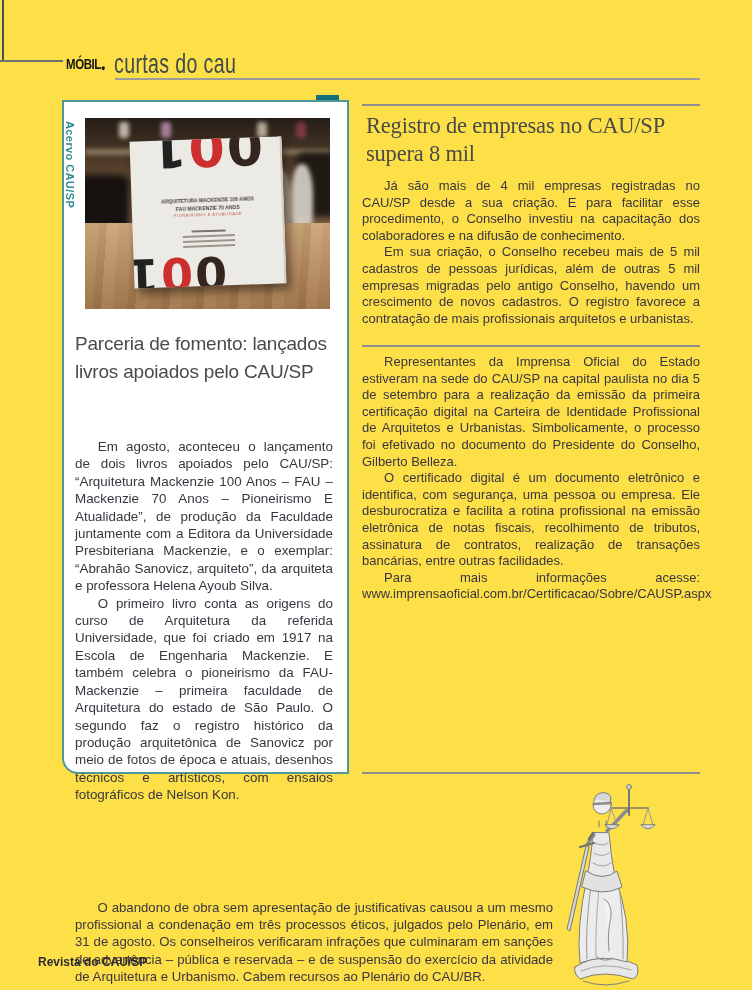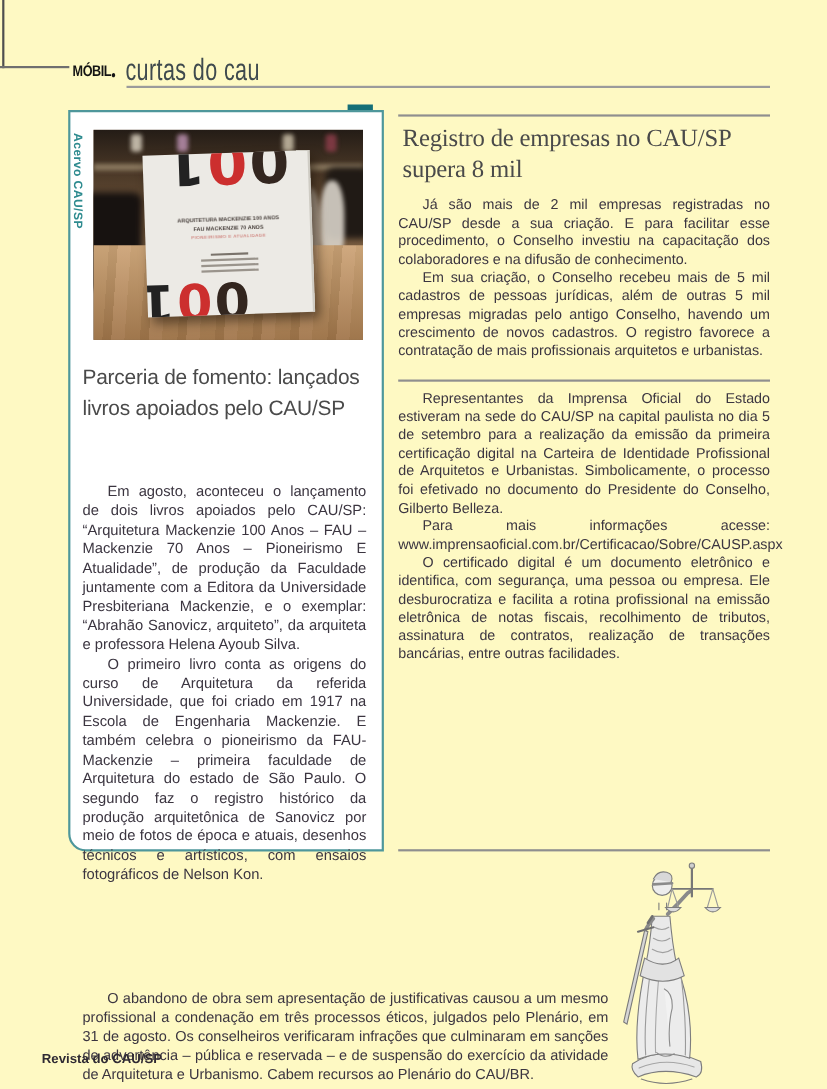--- a/index.html
+++ b/index.html
@@ -1,16 +1,16 @@
 <!DOCTYPE html>
 <html lang="pt"><head>
 <meta charset="utf-8">
 <style>
   html,body{margin:0;padding:0;background:#fff;}
-  .page{position:relative;width:752px;height:990px;background:#fef9c3;overflow:hidden;
+  .page{position:relative;width:752px;height:990px;background:#fde047;overflow:hidden;
         font-family:"Liberation Sans",sans-serif;color:#3b3540;}
 
   
   .edge-vline{position:absolute;left:2px;top:0;width:2px;height:62px;background:#4f4f4f;}
   .edge-hline{position:absolute;left:0;top:60px;width:63px;height:2px;background:#6f6f6f;}
   .brand{position:absolute;left:66px;top:56px;font-size:14px;font-weight:bold;color:#141414;
          transform:scaleX(.82);transform-origin:left center;letter-spacing:-.5px;white-space:nowrap;}
   .brand .dot{font-size:9px;vertical-align:-2px;}
   .section-title{position:absolute;left:114px;top:48px;font-size:28px;font-weight:normal;
          color:#3f4a4e;transform:scaleX(.70);transform-origin:left top;white-space:nowrap;letter-spacing:.5px;}
@@ -135,28 +135,28 @@
   <h1 class="left-title">Parceria de fomento: lançados livros apoiados pelo CAU/SP</h1>
   <div class="left-body">
     <p class="body-par">Em agosto, aconteceu o lançamento de dois livros apoiados pelo CAU/SP: “Arquitetura Mackenzie 100 Anos – FAU – Mackenzie 70 Anos – Pioneirismo E Atualidade”, de produção da Faculdade juntamente com a Editora da Universidade Presbiteriana Mackenzie, e o exemplar: “Abrahão Sanovicz, arquiteto”, da arquiteta e professora Helena Ayoub Silva.</p>
     <p class="body-par">O primeiro livro conta as origens do curso de Arquitetura da referida Universidade, que foi criado em 1917 na Escola de Engenharia Mackenzie. E também celebra o pioneirismo da FAU-Mackenzie – primeira faculdade de Arquitetura do estado de São Paulo. O segundo faz o registro histórico da produção arquitetônica de Sanovicz por meio de fotos de época e atuais, desenhos técnicos e artísticos, com ensaios fotográficos de Nelson Kon.</p>
   </div>
 
   <div class="col-right">
     <div class="rule r1"></div>
     <div class="r-art a1">
       <h2 class="r-title">Registro de empresas no CAU/SP supera 8 mil</h2>
-      <p class="body-par">Já são mais de 2 mil empresas registradas no CAU/SP desde a sua criação. E para facilitar esse procedimento, o Conselho investiu na capacitação dos colaboradores e na difusão de conhecimento.</p>
+      <p class="body-par">Já são mais de 4 mil empresas registradas no CAU/SP desde a sua criação. E para facilitar esse procedimento, o Conselho investiu na capacitação dos colaboradores e na difusão de conhecimento.</p>
       <p class="body-par">Em sua criação, o Conselho recebeu mais de 5 mil cadastros de pessoas jurídicas, além de outras 5 mil empresas migradas pelo antigo Conselho, havendo um crescimento de novos cadastros. O registro favorece a contratação de mais profissionais arquitetos e urbanistas.</p>
     </div>
     <div class="rule r2"></div>
     <div class="r-art a2">
       <p class="body-par">Representantes da Imprensa Oficial do Estado estiveram na sede do CAU/SP na capital paulista no dia 5 de setembro para a realização da emissão da primeira certificação digital na Carteira de Identidade Profissional de Arquitetos e Urbanistas. Simbolicamente, o processo foi efetivado no documento do Presidente do Conselho, Gilberto Belleza.</p>
+      <p class="body-par">O certificado digital é um documento eletrônico e identifica, com segurança, uma pessoa ou empresa. Ele desburocratiza e facilita a rotina profissional na emissão eletrônica de notas fiscais, recolhimento de tributos, assinatura de contratos, realização de transações bancárias, entre outras facilidades.</p>
       <p class="body-par">Para mais informações acesse: www.imprensaoficial.com.br/Certificacao/Sobre/CAUSP.aspx</p>
-      <p class="body-par">O certificado digital é um documento eletrônico e identifica, com segurança, uma pessoa ou empresa. Ele desburocratiza e facilita a rotina profissional na emissão eletrônica de notas fiscais, recolhimento de tributos, assinatura de contratos, realização de transações bancárias, entre outras facilidades.</p>
     </div>
     <div class="rule r3"></div>
   </div>
 
   <div class="bottom-body">
     <p class="body-par">O abandono de obra sem apresentação de justificativas causou a um mesmo profissional a condenação em três processos éticos, julgados pelo Plenário, em 31 de agosto. Os conselheiros verificaram infrações que culminaram em sanções de advertência – pública e reservada – e de suspensão do exercício da atividade de Arquitetura e Urbanismo. Cabem recursos ao Plenário do CAU/BR.</p>
   </div>
 
   <svg class="justice" viewBox="0 0 112 209">
     <g stroke="#7d7d7d" stroke-width="1" fill="none" stroke-linecap="round">

